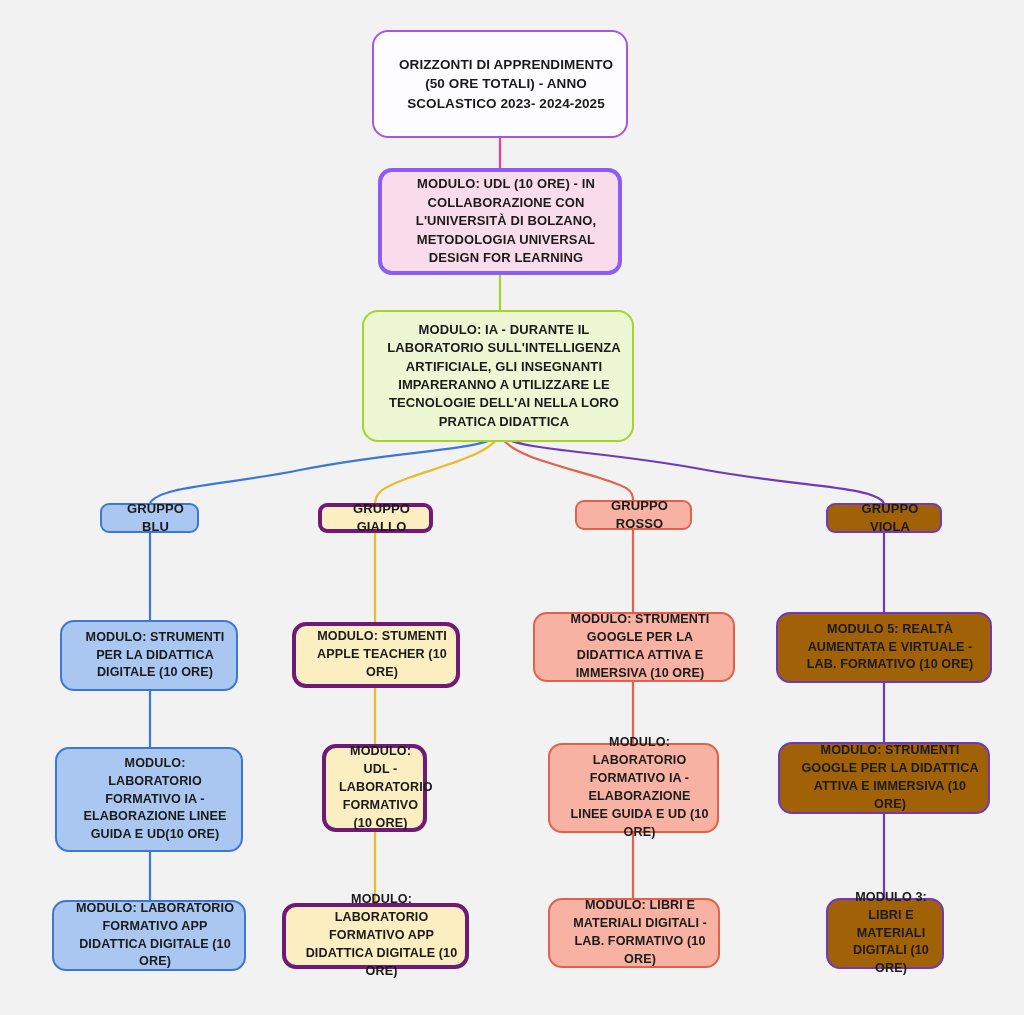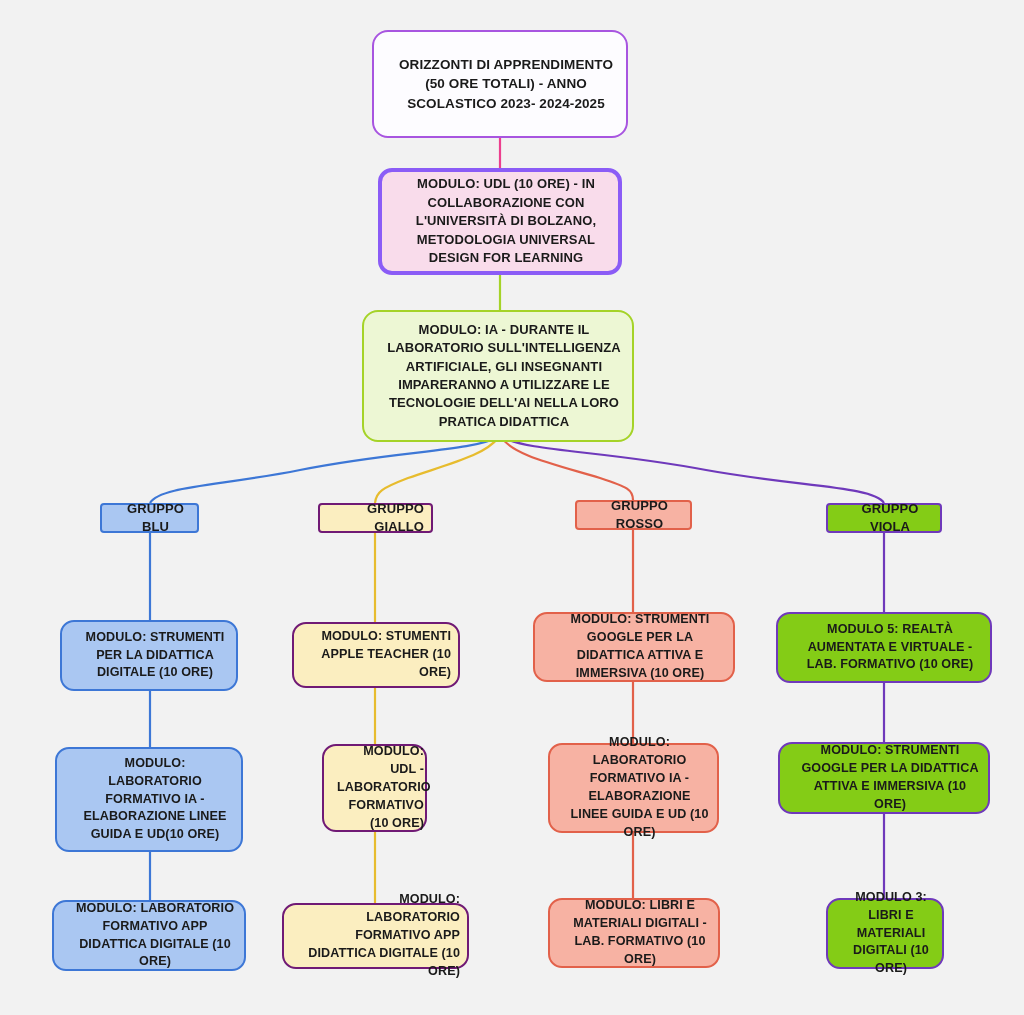--- a/index.html
+++ b/index.html
@@ -68,21 +68,21 @@
   .n-ia {
     left: 362px; top: 310px; width: 272px; height: 132px;
     background: #edf7d4;
     border: 2px solid #a5d328;
     border-radius: 16px;
     font-size: 13px;
   }
 
   
   .chip {
-    border-radius: 4px;
+    border-radius: 9px;
     font-size: 13px;
     height: 30px;
   }
   .chip-blu {
     left: 100px; top: 503px; width: 99px;
     background: #b9d1f7; border: 2px solid #4a7fdd;
   }
   .chip-giallo {
     left: 318px; top: 503px; width: 115px;
     background: #fbeec0; border: 2px solid #e7bc2e;
@@ -91,23 +91,23 @@
     left: 575px; top: 500px; width: 117px;
     background: #f6ab9b; border: 2px solid #e2614a;
   }
   .chip-viola {
     left: 826px; top: 503px; width: 116px;
     background: #c9aeec; border: 2px solid #7b3fc4;
   }
 
   
   .c-blu   { background:#aac7f2; border:2px solid #3d77d6; }
-  .c-giallo{ background:#fbeec0; border:2px solid #701a75;text-align:right; }
+  .c-giallo{ background:#fbeec0; border:4px solid #701a75; }
   .c-rosso { background:#f7b2a3; border:2px solid #e2614a; }
-  .c-viola { background:#84cc16; border:2px solid #6f39bb; }
+  .c-viola { background:#a16207; border:2px solid #6f39bb; }
 
   .lvl { border-radius: 14px; font-size: 12.6px; }
 
   
   .b1 { left: 60px;  top: 620px; width: 178px; height: 71px; }
   .b2 { left: 55px;  top: 747px; width: 188px; height: 105px; }
   .b3 { left: 52px;  top: 900px; width: 194px; height: 71px; }
   
   .y1 { left: 292px; top: 622px; width: 168px; height: 66px; }
   .y2 { left: 322px; top: 744px; width: 105px; height: 88px; }

